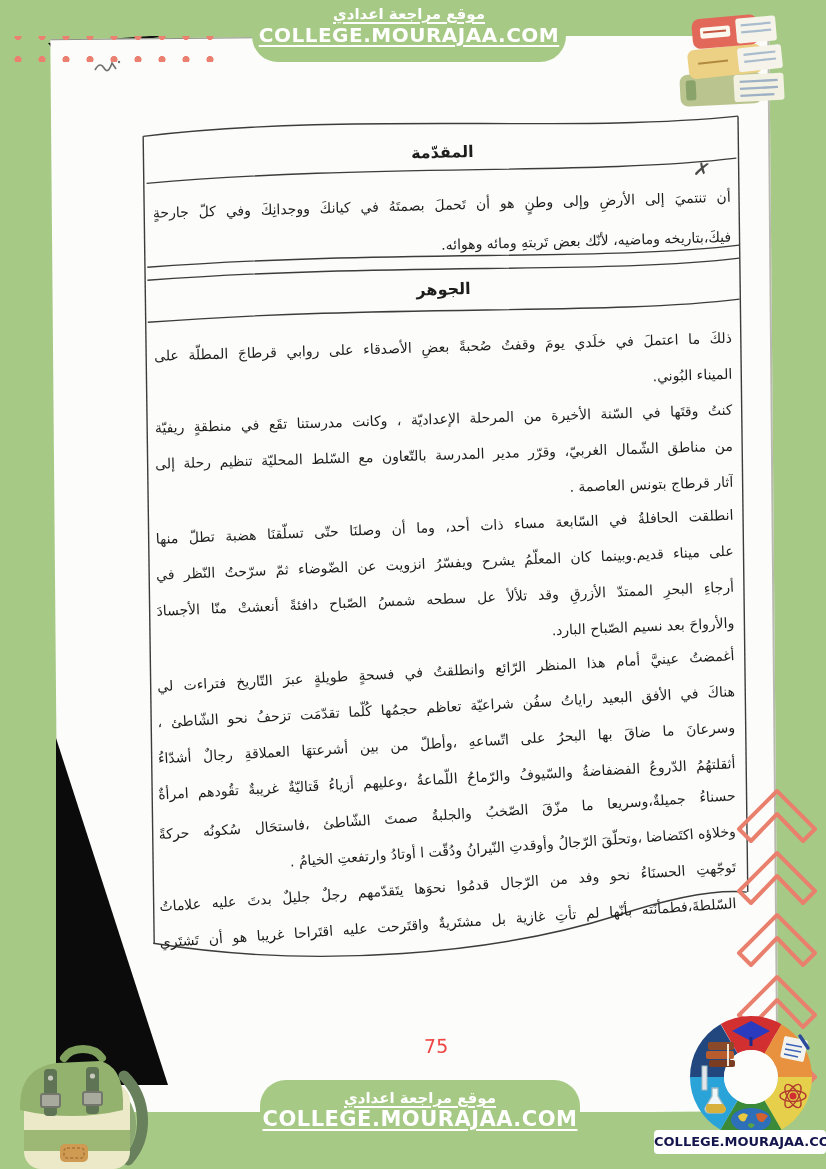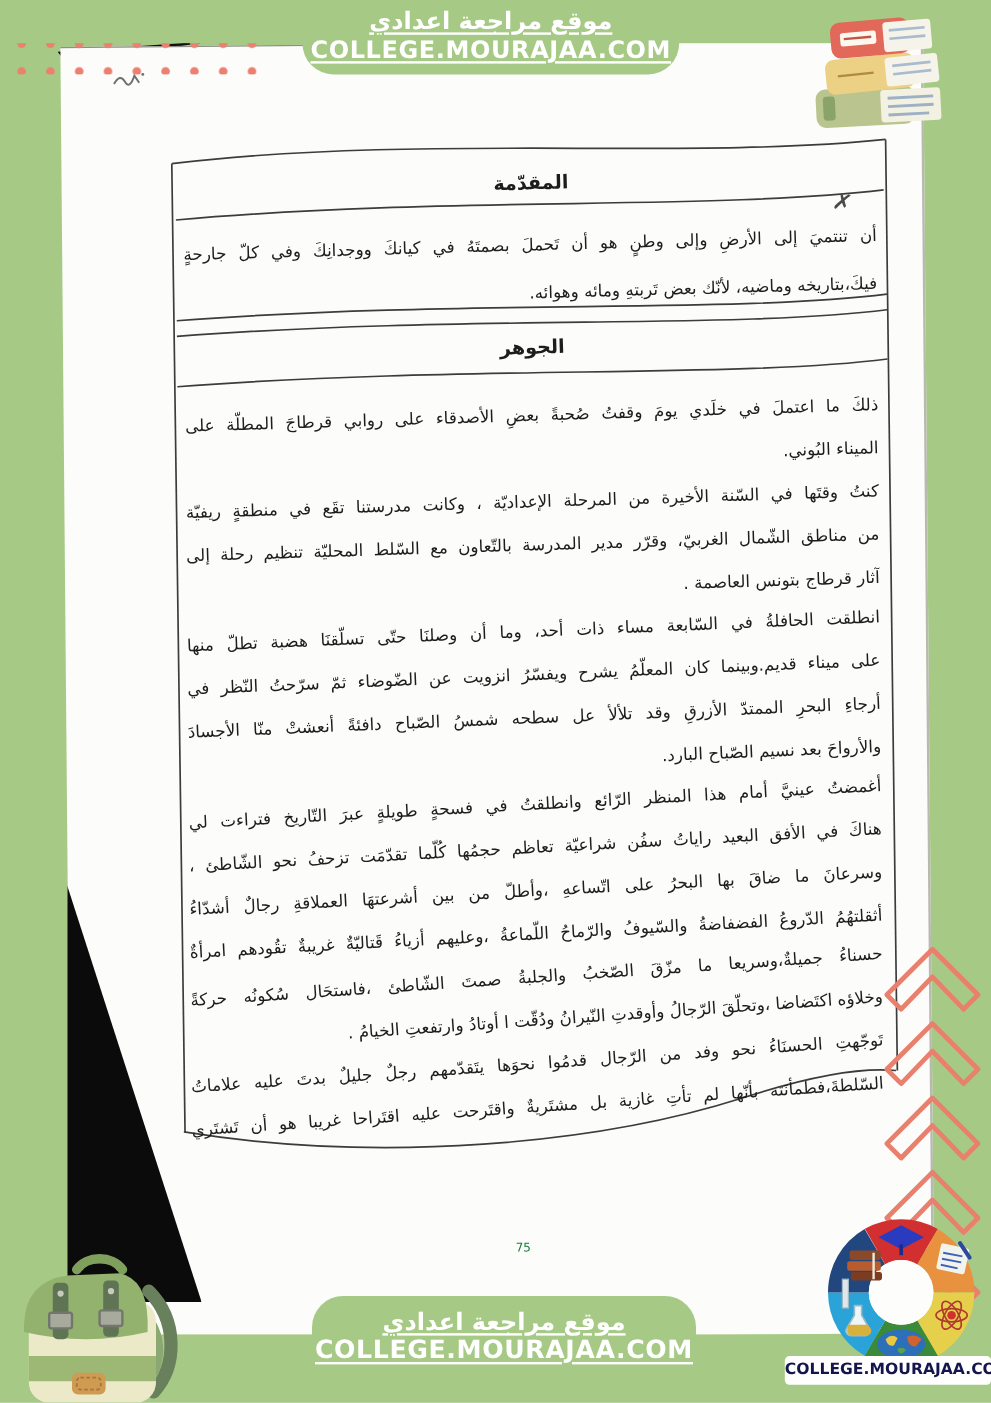--- a/index.html
+++ b/index.html
@@ -27,29 +27,29 @@
   .line{height:36px;line-height:36px;font-size:14px;overflow:hidden;
     text-align:justify;text-align-last:justify;transform-origin:50% 50%;}
   .intro .line{height:40px;line-height:40px;transform:rotate(-1.1deg);}
   .body .line{transform:rotate(-1.3deg);}
   .body .line:nth-of-type(n+6){transform:rotate(-1.9deg);}
   .body .line:nth-of-type(n+10){transform:rotate(-2.6deg);}
   .body .line:nth-of-type(n+14){transform:rotate(-3.4deg);}
   .line-end{text-align-last:right;}
 
   .page-num{position:absolute;right:300px;top:998px;width:80px;text-align:center;
-    font-size:10px;color:#15803d;direction:ltr;}
+    font-size:19px;color:#ef4444;direction:ltr;}
   .x-mark{position:absolute;left:694px;top:158px;font-size:19px;color:#4a4a4a;transform:rotate(12deg);}
   .squiggle{position:absolute;left:92px;top:55px;}
 
   
   .header-band{position:absolute;left:0;top:0;width:826px;height:36px;background:#a6ca85;}
   .header-tab{position:absolute;left:252px;top:0;width:314px;height:62px;background:#a6ca85;
     border-radius:0 0 26px 26px;text-align:center;}
-  .site-name{display:block;color:#fff;font-weight:bold;font-size:20px;margin-top:5px;
+  .site-name{display:block;color:#fff;font-weight:bold;font-size:15px;margin-top:5px;
     text-decoration:underline;text-underline-offset:3px;text-decoration-thickness:1.5px;direction:rtl;}
   .site-url{display:block;color:#fff;font-weight:bold;font-size:20px;letter-spacing:.5px;
     text-decoration:underline;text-underline-offset:3px;text-decoration-thickness:2px;}
   .footer-band{position:absolute;left:0;top:1112px;width:826px;height:57px;background:#a6ca85;}
   .footer-tab{position:absolute;left:260px;top:1080px;width:320px;height:40px;background:#a6ca85;
     border-radius:26px 26px 0 0;}
   .footer-text{position:absolute;left:260px;top:1084px;width:320px;text-align:center;}
   .footer-text .site-url{font-size:21px;}
 
   .dots{position:absolute;left:0;top:0;width:214px;height:62px;

